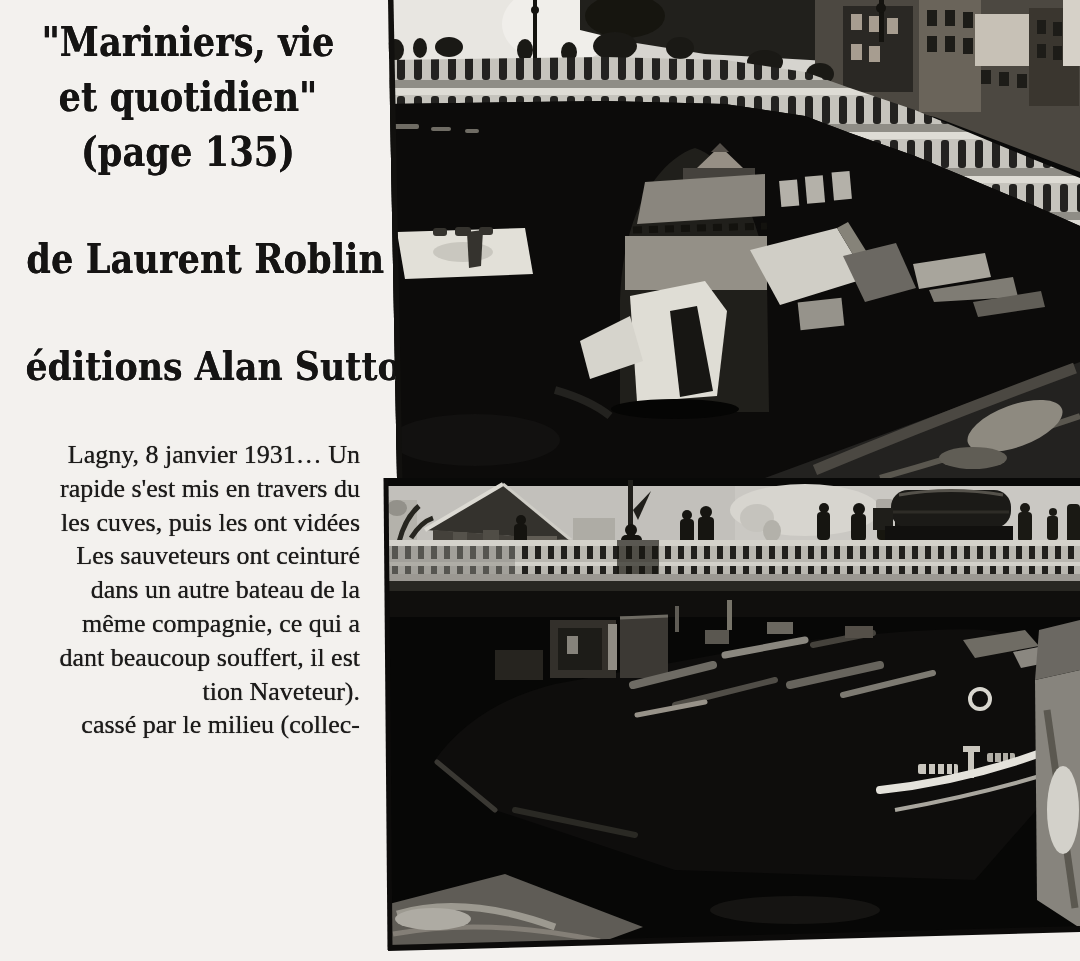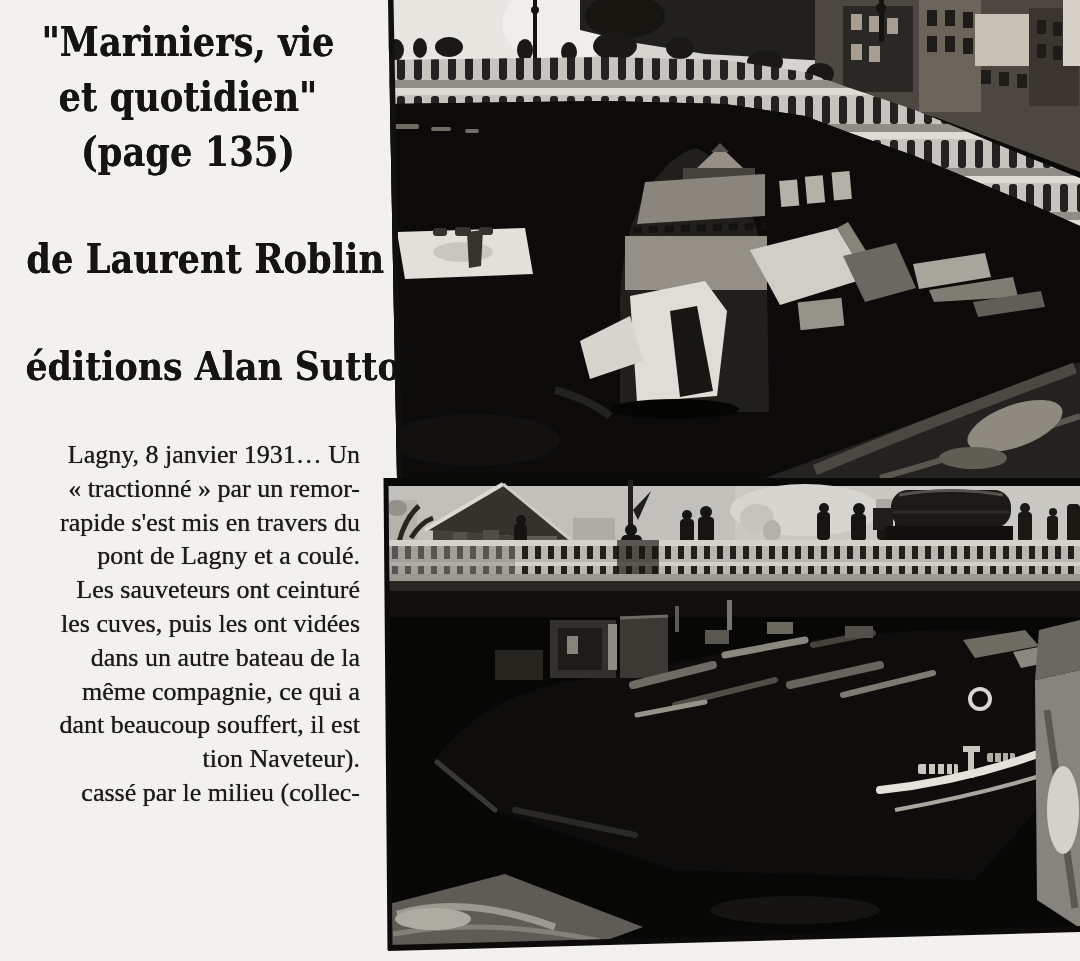--- a/index.html
+++ b/index.html
@@ -46,25 +46,23 @@
     <div class="headline author-block">
       <div>de Laurent Roblin</div>
     </div>
 
     <div class="headline publisher-block">
       <div>éditions Alan Sutton</div>
     </div>
 
     <div class="body-block">
       <div>Lagny, 8 janvier 1931… Un</div>
-      <div>« tractionné » par un remor-</div>
       <div>rapide s'est mis en travers du</div>
-      <div>pont de Lagny et a coulé.</div>
+      <div>les cuves, puis les ont vidées</div>
       <div>Les sauveteurs ont ceinturé</div>
-      <div>les cuves, puis les ont vidées</div>
       <div>dans un autre bateau de la</div>
       <div>même compagnie, ce qui a</div>
       <div>dant beaucoup souffert, il est</div>
       <div>tion Naveteur).</div>
       <div>cassé par le milieu (collec-</div>
     </div>
   </div>
 
   <div class="photo-top" role="img" aria-label="Pont de Lagny : chaland coulé en travers du pont, vu à travers l'arche, badauds sur la balustrade">
     <svg viewBox="0 0 705 478" width="705" height="478">

